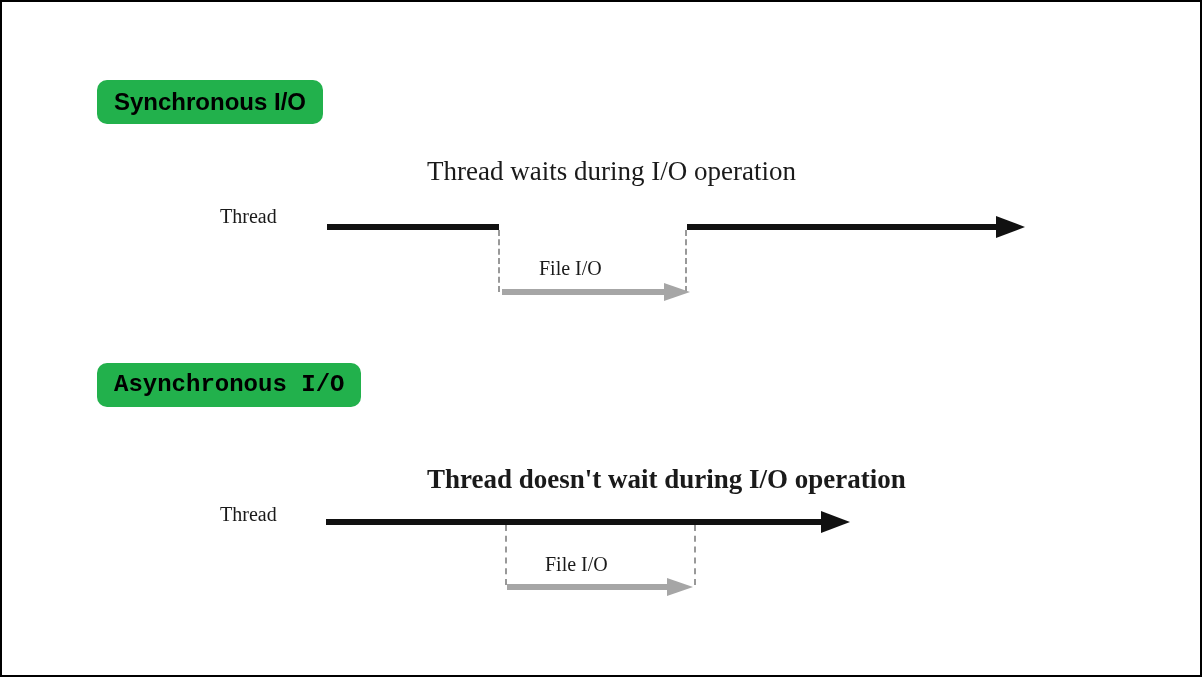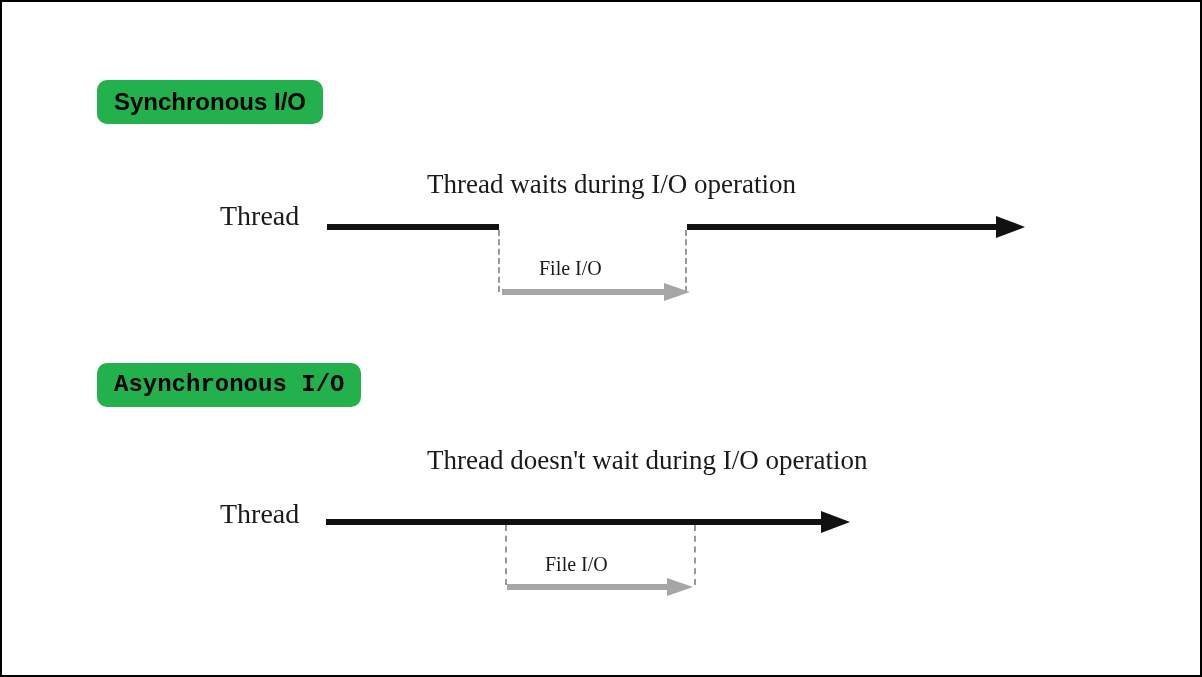--- a/index.html
+++ b/index.html
@@ -35,21 +35,21 @@
     color: var(--diagram-text, #1a1a1a);
     white-space: nowrap;
   }
   .caption {
     position: absolute;
     font-size: 27px;
     line-height: 30px;
   }
   .thread-label {
     position: absolute;
-    font-size: 28px;
+    font-size: 20px;
     line-height: 30px;
   }
   .io-label {
     position: absolute;
     font-size: 20px;
     line-height: 28px;
   }
   .hline {
     position: absolute;
     height: 6px;
@@ -84,41 +84,41 @@
 </style>
 </head>
 <body>
 
 <div class="canvas">
 
   <div class="badge" style="left:95px; top:78px;">
     <span>Synchronous I/O</span>
   </div>
 
-  <div class="caption serif" style="left:425px; top:167px;">Thread waits during I/O operation</div>
+  <div class="caption serif" style="left:425px; top:154px;">Thread waits during I/O operation</div>
 
   <div class="thread-label serif" style="left:218px; top:199px;">Thread</div>
 
   <div class="hline" style="left:325px; top:222px; width:172px;"></div>
   <div class="hline" style="left:685px; top:222px; width:310px;"></div>
   <div class="ah-black" style="left:994px; top:214px;"></div>
 
   <div class="dashv" style="left:496px; top:228px; height:62px;"></div>
   <div class="dashv" style="left:683px; top:228px; height:62px;"></div>
 
   <div class="io-label serif" style="left:537px; top:252px;">File I/O</div>
 
   <div class="gray-line" style="left:500px; top:287px; width:162px;"></div>
   <div class="ah-gray" style="left:662px; top:281px;"></div>
 
   <div class="badge" style="left:95px; top:361px;font-family:Liberation Mono, monospace;">
     <span>Asynchronous I/O</span>
   </div>
 
-  <div class="caption serif" style="left:425px; top:443px;">Thread doesn't wait during I/O operation</div>
+  <div class="caption serif" style="left:425px; top:462px;font-weight:bold;">Thread doesn't wait during I/O operation</div>
 
   <div class="thread-label serif" style="left:218px; top:497px;">Thread</div>
 
   <div class="hline" style="left:324px; top:517px; width:496px;"></div>
   <div class="ah-black" style="left:819px; top:509px;"></div>
 
   <div class="dashv" style="left:503px; top:523px; height:60px;"></div>
   <div class="dashv" style="left:692px; top:523px; height:60px;"></div>
 
   <div class="io-label serif" style="left:543px; top:548px;">File I/O</div>

